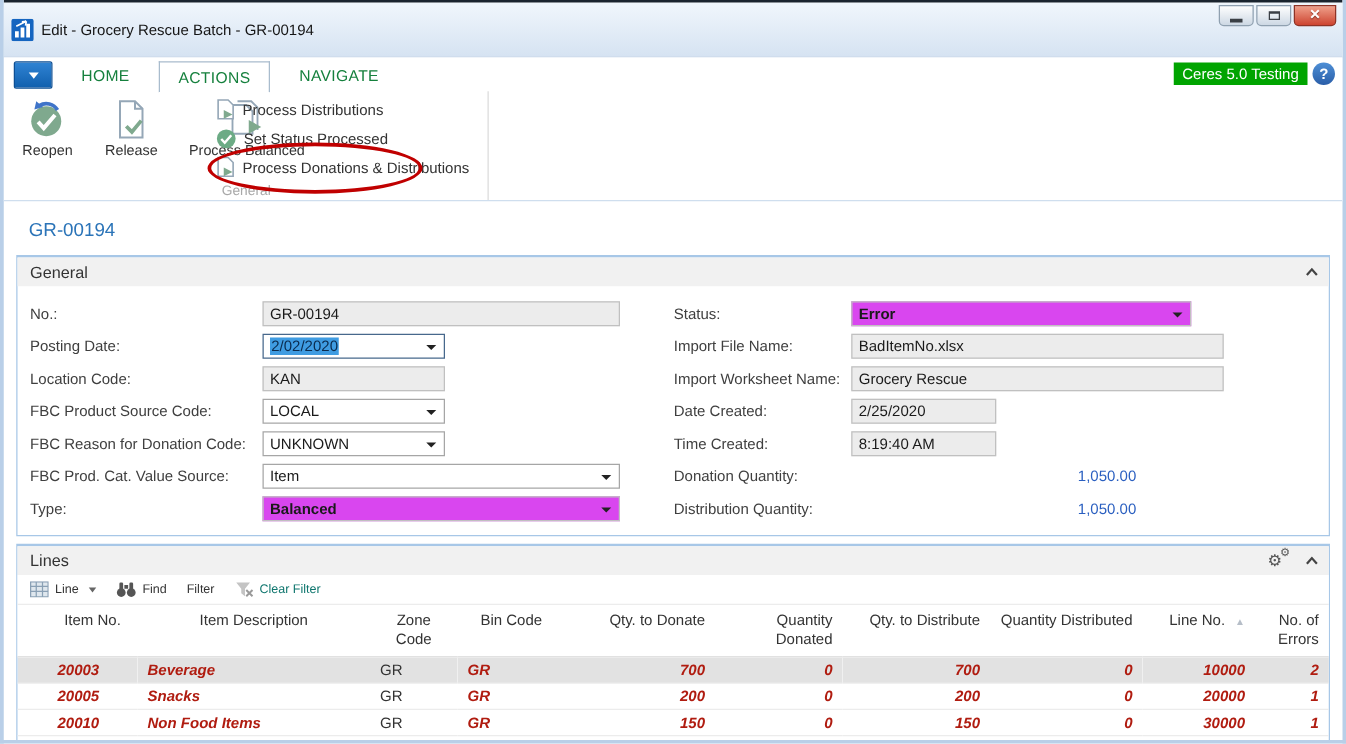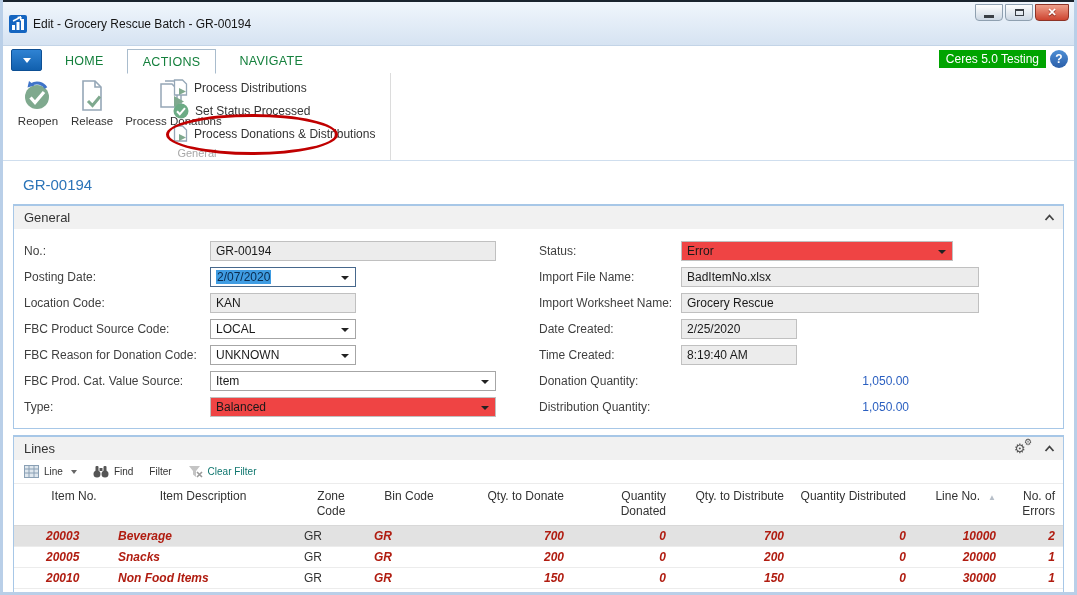--- a/index.html
+++ b/index.html
@@ -35,21 +35,21 @@
   .appmenu .tri { width:0; height:0; border-left:4px solid transparent; border-right:4px solid transparent; border-top:5px solid #fff; }
   .tab { padding:0 15px; height:25px; display:flex; align-items:center; font-size:12.5px; color:#15803d; letter-spacing:.3px; margin-left:8px; }
   .tab.active { border:1px solid #a9bccd; border-bottom:1px solid #fff; background:#fff; margin-bottom:-1px; z-index:3; }
   .tabrow-right { position:absolute; right:6px; top:4px; display:flex; align-items:center; gap:4px; }
   .env-badge { background:#00a400; color:#fff; font-size:12px; padding:2px 7px; }
   .help-circle { width:18px; height:18px; border-radius:50%; background:linear-gradient(#4e8fd6,#2a5ea8); color:#fff; font-size:12px; font-weight:bold; display:flex; align-items:center; justify-content:center; }
   
   .ribbon { height:88px; background:#fff; border-bottom:1px solid #cfdeee; position:relative; }
   .ribbon-group { position:absolute; left:0; top:0; width:388px; height:87px; border-right:1px solid #dcdcdc; }
   .group-label { position:absolute; bottom:1px; left:0; width:388px; text-align:center; font-size:11px; color:#a8a8a8; }
-  .big-btns { position:absolute; left:12px; top:3px; display:flex; gap:8px; }
+  .big-btns { position:absolute; left:12px; top:3px; display:flex; gap:21px; }
   .big-btn { min-width:46px; display:flex; flex-direction:column; align-items:center; text-align:center; font-size:11.5px; color:#333; line-height:1.15; padding:2px 2px; }
   .big-btn svg { margin-bottom:3px; }
   .small-btns { position:absolute; left:170px; top:6px; display:flex; flex-direction:column; gap:6px; }
   .small-btn { display:flex; align-items:center; gap:6px; font-size:12px; color:#333; height:17px; white-space:nowrap; }
   .annotation-ellipse {
     position:absolute; left:163px; top:41px; width:172px; height:41px;
     border:3px solid #c00000; border-radius:50%; z-index:6; pointer-events:none;
   }
   
   .page-title { color:#2b74b8; font-size:15px; margin:15px 0 11px 20px; }
@@ -62,21 +62,21 @@
   .gears .g2 { position:absolute; left:10px; top:-3px; font-size:9px; line-height:1; }
   
   .general-body { display:grid; grid-template-columns:515px 1fr; padding:9px 8px 8px 10px; }
   .frow { display:flex; align-items:center; height:26px; }
   .frow .lbl { font-size:12px; color:#3f3f3f; flex:none; }
   .col-left .lbl { width:186px; }
   .col-right .lbl { width:142px; }
   .fld { height:20px; font-size:12px; color:#1a1a1a; display:flex; align-items:center; padding:0 5px; position:relative; }
   .txt-dis { background:#ececec; border:1px solid #c0c0c0; }
   .combo { background:#fff; border:1px solid #a6a6a6; padding-right:18px; }
-  .combo-dis { background:#ef4444; border:1px solid #c0c0c0; padding-right:14px; }
+  .combo-dis { background:#d946ef; border:1px solid #c0c0c0; padding-right:14px;font-weight:bold; }
   .combo-focus { border:1px solid #47688c; }
   .arr { position:absolute; right:6px; top:8px; width:0; height:0; border-left:4px solid transparent; border-right:4px solid transparent; border-top:4px solid #222; }
   .sel { background:#3f9ce2; color:#0a2b4e; padding:0 1px; }
   .w-wide { width:286px; } .w-narrow { width:146px; }
   .w-status { width:272px; } .w-rwide { width:298px; } .w-rnarrow { width:116px; }
   .linkval { width:228px; text-align:right; color:#2a5fc0; font-size:12px; }
   
   .lines-toolbar { height:24px; display:flex; align-items:center; gap:16px; padding-left:10px; font-size:10px; color:#333; border-bottom:1px solid #ececec; background:#fff; }
   .toolbtn { display:flex; align-items:center; gap:5px; }
   .toolbtn.disabled { color:#0f766e; }
@@ -154,21 +154,21 @@
             <path d="M13 23 l4.5 4.5 l7.5 -9" stroke="#7fa98e" stroke-width="3" fill="none"></path>
           </svg>
           <span>Release</span>
         </div>
         <div class="big-btn" style="min-width:56px">
           <svg width="38" height="34" viewBox="0 0 38 34">
             <path d="M7 6 h11 l5 5 v18 h-16 z" fill="#fff" stroke="#95a7b7" stroke-width="1.5"></path>
             <path d="M11 3 h11 l5 5 v18" fill="none" stroke="#95a7b7" stroke-width="1.5"></path>
             <polygon points="20,18 30,23.5 20,29" fill="#7fa98e"></polygon>
           </svg>
-          <span>Process Donations</span>
+          <span>Process Balanced</span>
         </div>
       </div>
       <div class="small-btns">
         <div class="small-btn">
           <svg width="15" height="17" viewBox="0 0 15 17">
             <path d="M1.5 1 h8 l4 4 v11 h-12 z" fill="#fff" stroke="#95a7b7" stroke-width="1.3"></path>
             <polygon points="6,9 13,12.5 6,16" fill="#7fa98e"></polygon>
           </svg>
           <span>Process Distributions</span>
         </div>
@@ -207,21 +207,21 @@
       <div class="col-left">
         <div class="frow">
             <span class="lbl">No.:</span>
           <div class="fld txt-dis w-wide">
               <span>GR-00194</span>
             </div>
           </div>
         <div class="frow">
             <span class="lbl">Posting Date:</span>
           <div class="fld combo combo-focus w-narrow">
-              <span class="sel">2/07/2020</span>
+              <span class="sel">2/02/2020</span>
               <span class="arr"></span>
             </div>
           </div>
         <div class="frow">
             <span class="lbl">Location Code:</span>
           <div class="fld txt-dis w-narrow">
               <span>KAN</span>
             </div>
           </div>
         <div class="frow">

